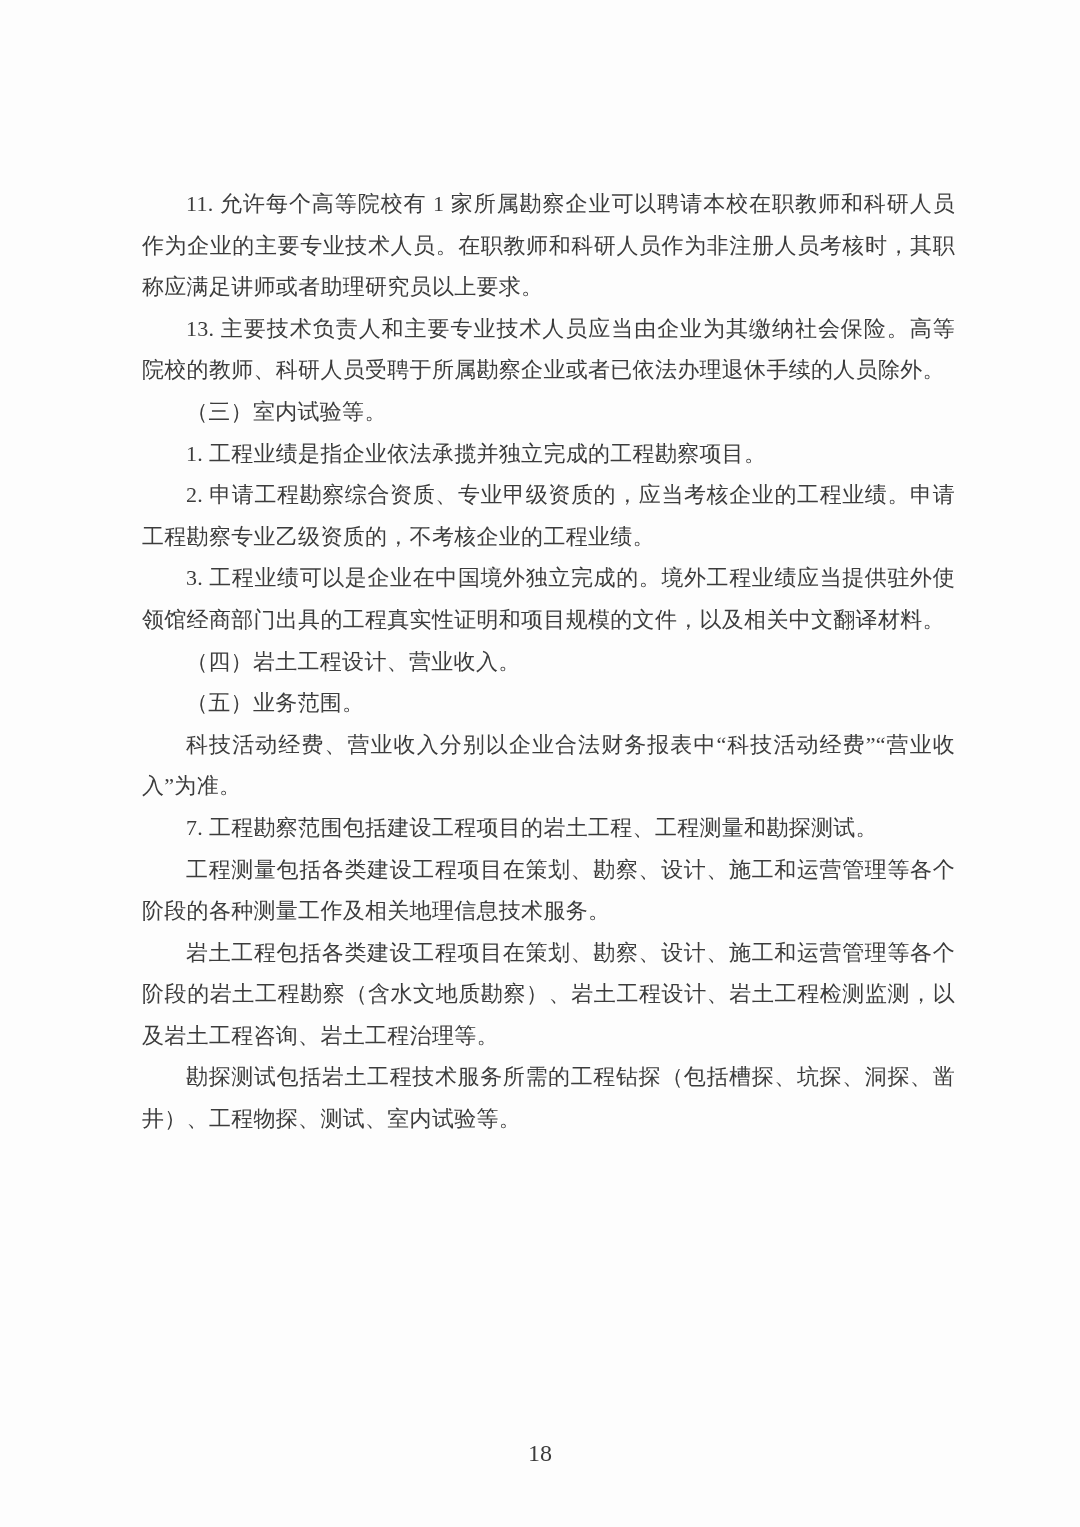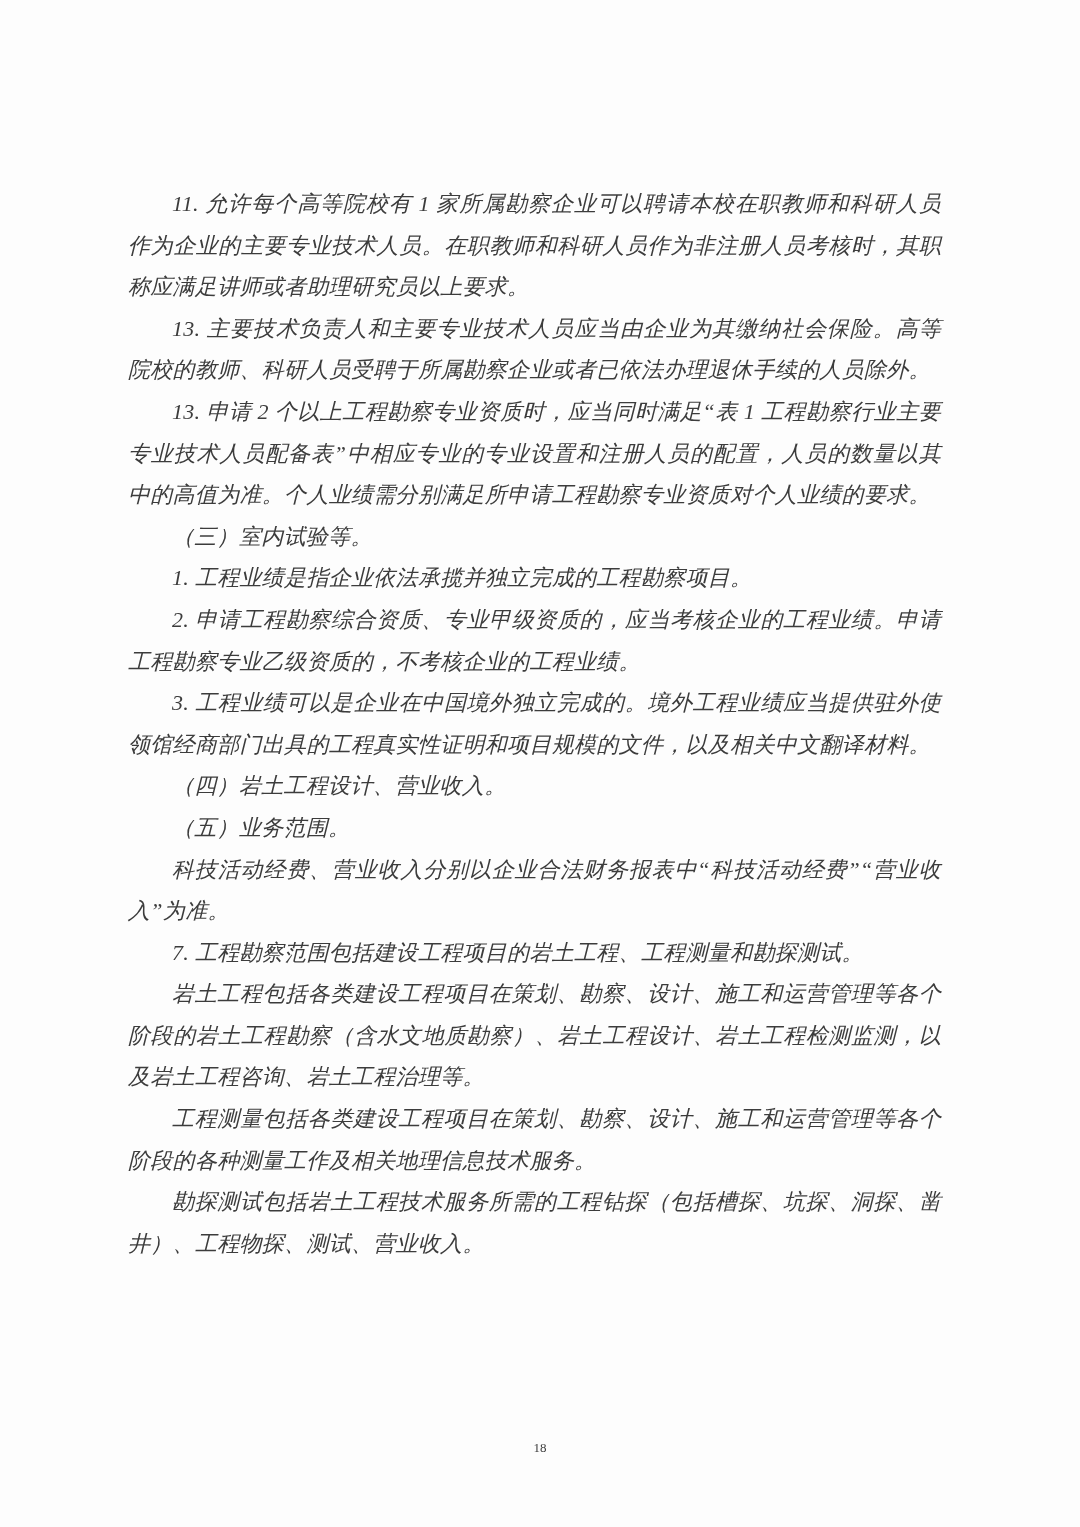--- a/index.html
+++ b/index.html
@@ -10,60 +10,58 @@
   .page {
     position: relative;
     width: 1080px;
     height: 1527px;
     background: #fdfdfd;
     overflow: hidden;
     font-family: "Liberation Serif", "DejaVu Serif", serif;
   }
   .content {
     position: absolute;
-    left: 128px;
+    left: 142px;
     top: 183px;
     width: 813px;
-    font-style: italic;
   }
   .content p {
     margin: 0;
     padding: 0;
     font-size: 22px;
     line-height: 41.6px;
     color: #3c3c3c;
     text-align: justify;
     text-justify: inter-ideograph;
     text-indent: 2em;
     letter-spacing: 0.3px;
   }
   .footer {
     position: absolute;
     left: 0;
     top: 1440px;
     width: 1080px;
     text-align: center;
-    font-size: 13px;
+    font-size: 24px;
     color: #3c3c3c;
   }
 </style>
 </head>
 <body>
 
 <div class="page">
   <div class="content">
     <p>11. 允许每个高等院校有 1 家所属勘察企业可以聘请本校在职教师和科研人员作为企业的主要专业技术人员。在职教师和科研人员作为非注册人员考核时，其职称应满足讲师或者助理研究员以上要求。</p>
     <p>13. 主要技术负责人和主要专业技术人员应当由企业为其缴纳社会保险。高等院校的教师、科研人员受聘于所属勘察企业或者已依法办理退休手续的人员除外。</p>
-    <p>13. 申请 2 个以上工程勘察专业资质时，应当同时满足“表 1 工程勘察行业主要专业技术人员配备表”中相应专业的专业设置和注册人员的配置，人员的数量以其中的高值为准。个人业绩需分别满足所申请工程勘察专业资质对个人业绩的要求。</p>
     <p>（三）室内试验等。</p>
     <p>1. 工程业绩是指企业依法承揽并独立完成的工程勘察项目。</p>
     <p>2. 申请工程勘察综合资质、专业甲级资质的，应当考核企业的工程业绩。申请工程勘察专业乙级资质的，不考核企业的工程业绩。</p>
     <p>3. 工程业绩可以是企业在中国境外独立完成的。境外工程业绩应当提供驻外使领馆经商部门出具的工程真实性证明和项目规模的文件，以及相关中文翻译材料。</p>
     <p>（四）岩土工程设计、营业收入。</p>
     <p>（五）业务范围。</p>
     <p>科技活动经费、营业收入分别以企业合法财务报表中“科技活动经费”“营业收入”为准。</p>
     <p>7. 工程勘察范围包括建设工程项目的岩土工程、工程测量和勘探测试。</p>
+    <p>工程测量包括各类建设工程项目在策划、勘察、设计、施工和运营管理等各个阶段的各种测量工作及相关地理信息技术服务。</p>
     <p>岩土工程包括各类建设工程项目在策划、勘察、设计、施工和运营管理等各个阶段的岩土工程勘察（含水文地质勘察）、岩土工程设计、岩土工程检测监测，以及岩土工程咨询、岩土工程治理等。</p>
-    <p>工程测量包括各类建设工程项目在策划、勘察、设计、施工和运营管理等各个阶段的各种测量工作及相关地理信息技术服务。</p>
-    <p>勘探测试包括岩土工程技术服务所需的工程钻探（包括槽探、坑探、洞探、凿井）、工程物探、测试、营业收入。</p>
+    <p>勘探测试包括岩土工程技术服务所需的工程钻探（包括槽探、坑探、洞探、凿井）、工程物探、测试、室内试验等。</p>
   </div>
   <div class="footer">18</div>
 </div>
 
 </body></html>

